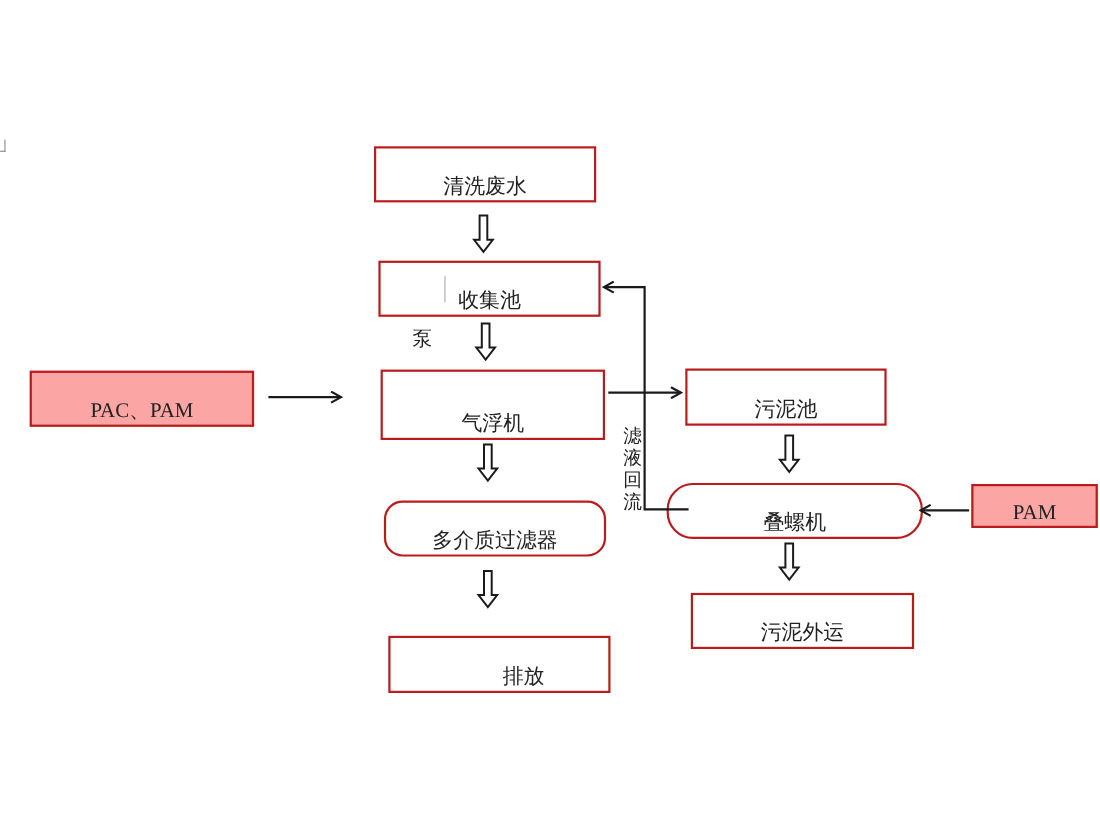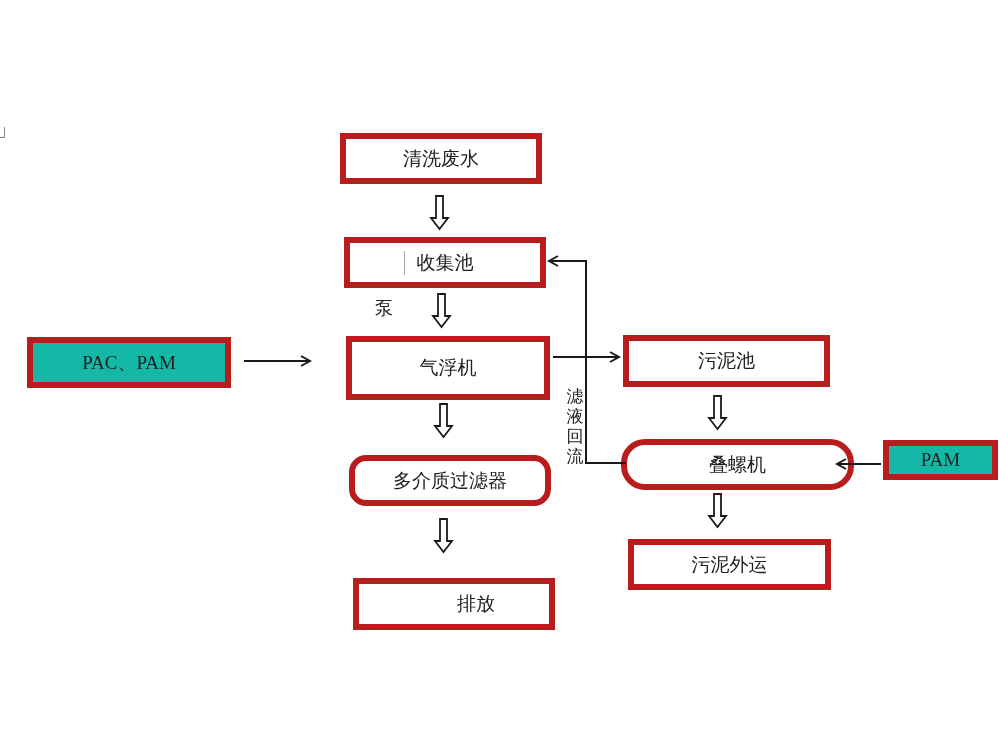--- a/index.html
+++ b/index.html
@@ -1,19 +1,19 @@
 <!DOCTYPE html>
 <html><head>
 <meta charset="utf-8">
 <style>
   html, body { margin:0; padding:0; background:#ffffff; }
   body { width:1000px; height:750px; position:relative; overflow:hidden; font-family:"DejaVu Sans", sans-serif; }
-  .box { position:absolute; box-sizing:border-box; border:6px solid #b91c1c; background:#fff;
-         display:flex; align-items:center; justify-content:center; font-size:19px; color:#222; }
-  .box.yellow { background:#14b8a6; font-family:"Liberation Serif", serif; font-size:19px; color:#222; }
+  .box { position:absolute; box-sizing:border-box; border:2px solid #b91c1c; background:#fff;
+         display:flex; align-items:flex-end; justify-content:center; font-size:19px; color:#222; }
+  .box.yellow { background:#fca5a5; font-family:"Liberation Serif", serif; font-size:19px; color:#222; }
   svg.lines { position:absolute; left:0; top:0; width:1000px; height:750px; pointer-events:none; }
   .label { position:absolute; font-size:18px; color:#222; }
   .vlabel { position:absolute; font-size:17px; color:#222; width:20px; line-height:20px; text-align:center; }
   .mark { position:absolute; left:0; top:127px; width:4px; height:10px; border-right:1px solid #888; border-bottom:1px solid #888; }
   .cursor { position:absolute; width:1px; background:#aaa; }
 </style>
 </head>
 <body>
 
 <div class="mark"></div>
@@ -28,24 +28,24 @@
 <div class="box" style="left:346px;top:336px;width:204px;height:64px;">
   <span>气浮机</span>
 </div>
 <div class="box" style="left:349px;top:455px;width:202px;height:51px;border-radius:17px;">
   <span>多介质过滤器</span>
 </div>
 <div class="box" style="left:353px;top:578px;width:202px;height:52px;padding-left:44px;">
   <span>排放</span>
 </div>
 
-<div class="box" style="left:623px;top:335px;width:207px;height:52px;">
+<div class="box" style="left:623px;top:335px;width:183px;height:52px;">
   <span>污泥池</span>
 </div>
-<div class="box" style="left:621px;top:439px;width:233px;height:51px;border-radius:24px;">
+<div class="box" style="left:606px;top:439px;width:233px;height:51px;border-radius:24px;">
   <span>叠螺机</span>
 </div>
 <div class="box" style="left:628px;top:539px;width:203px;height:51px;">
   <span>污泥外运</span>
 </div>
 
 <div class="box yellow" style="left:27px;top:337px;width:204px;height:51px;">
   <span>PAC、PAM</span>
 </div>
 <div class="box yellow" style="left:883px;top:440px;width:115px;height:40px;">

